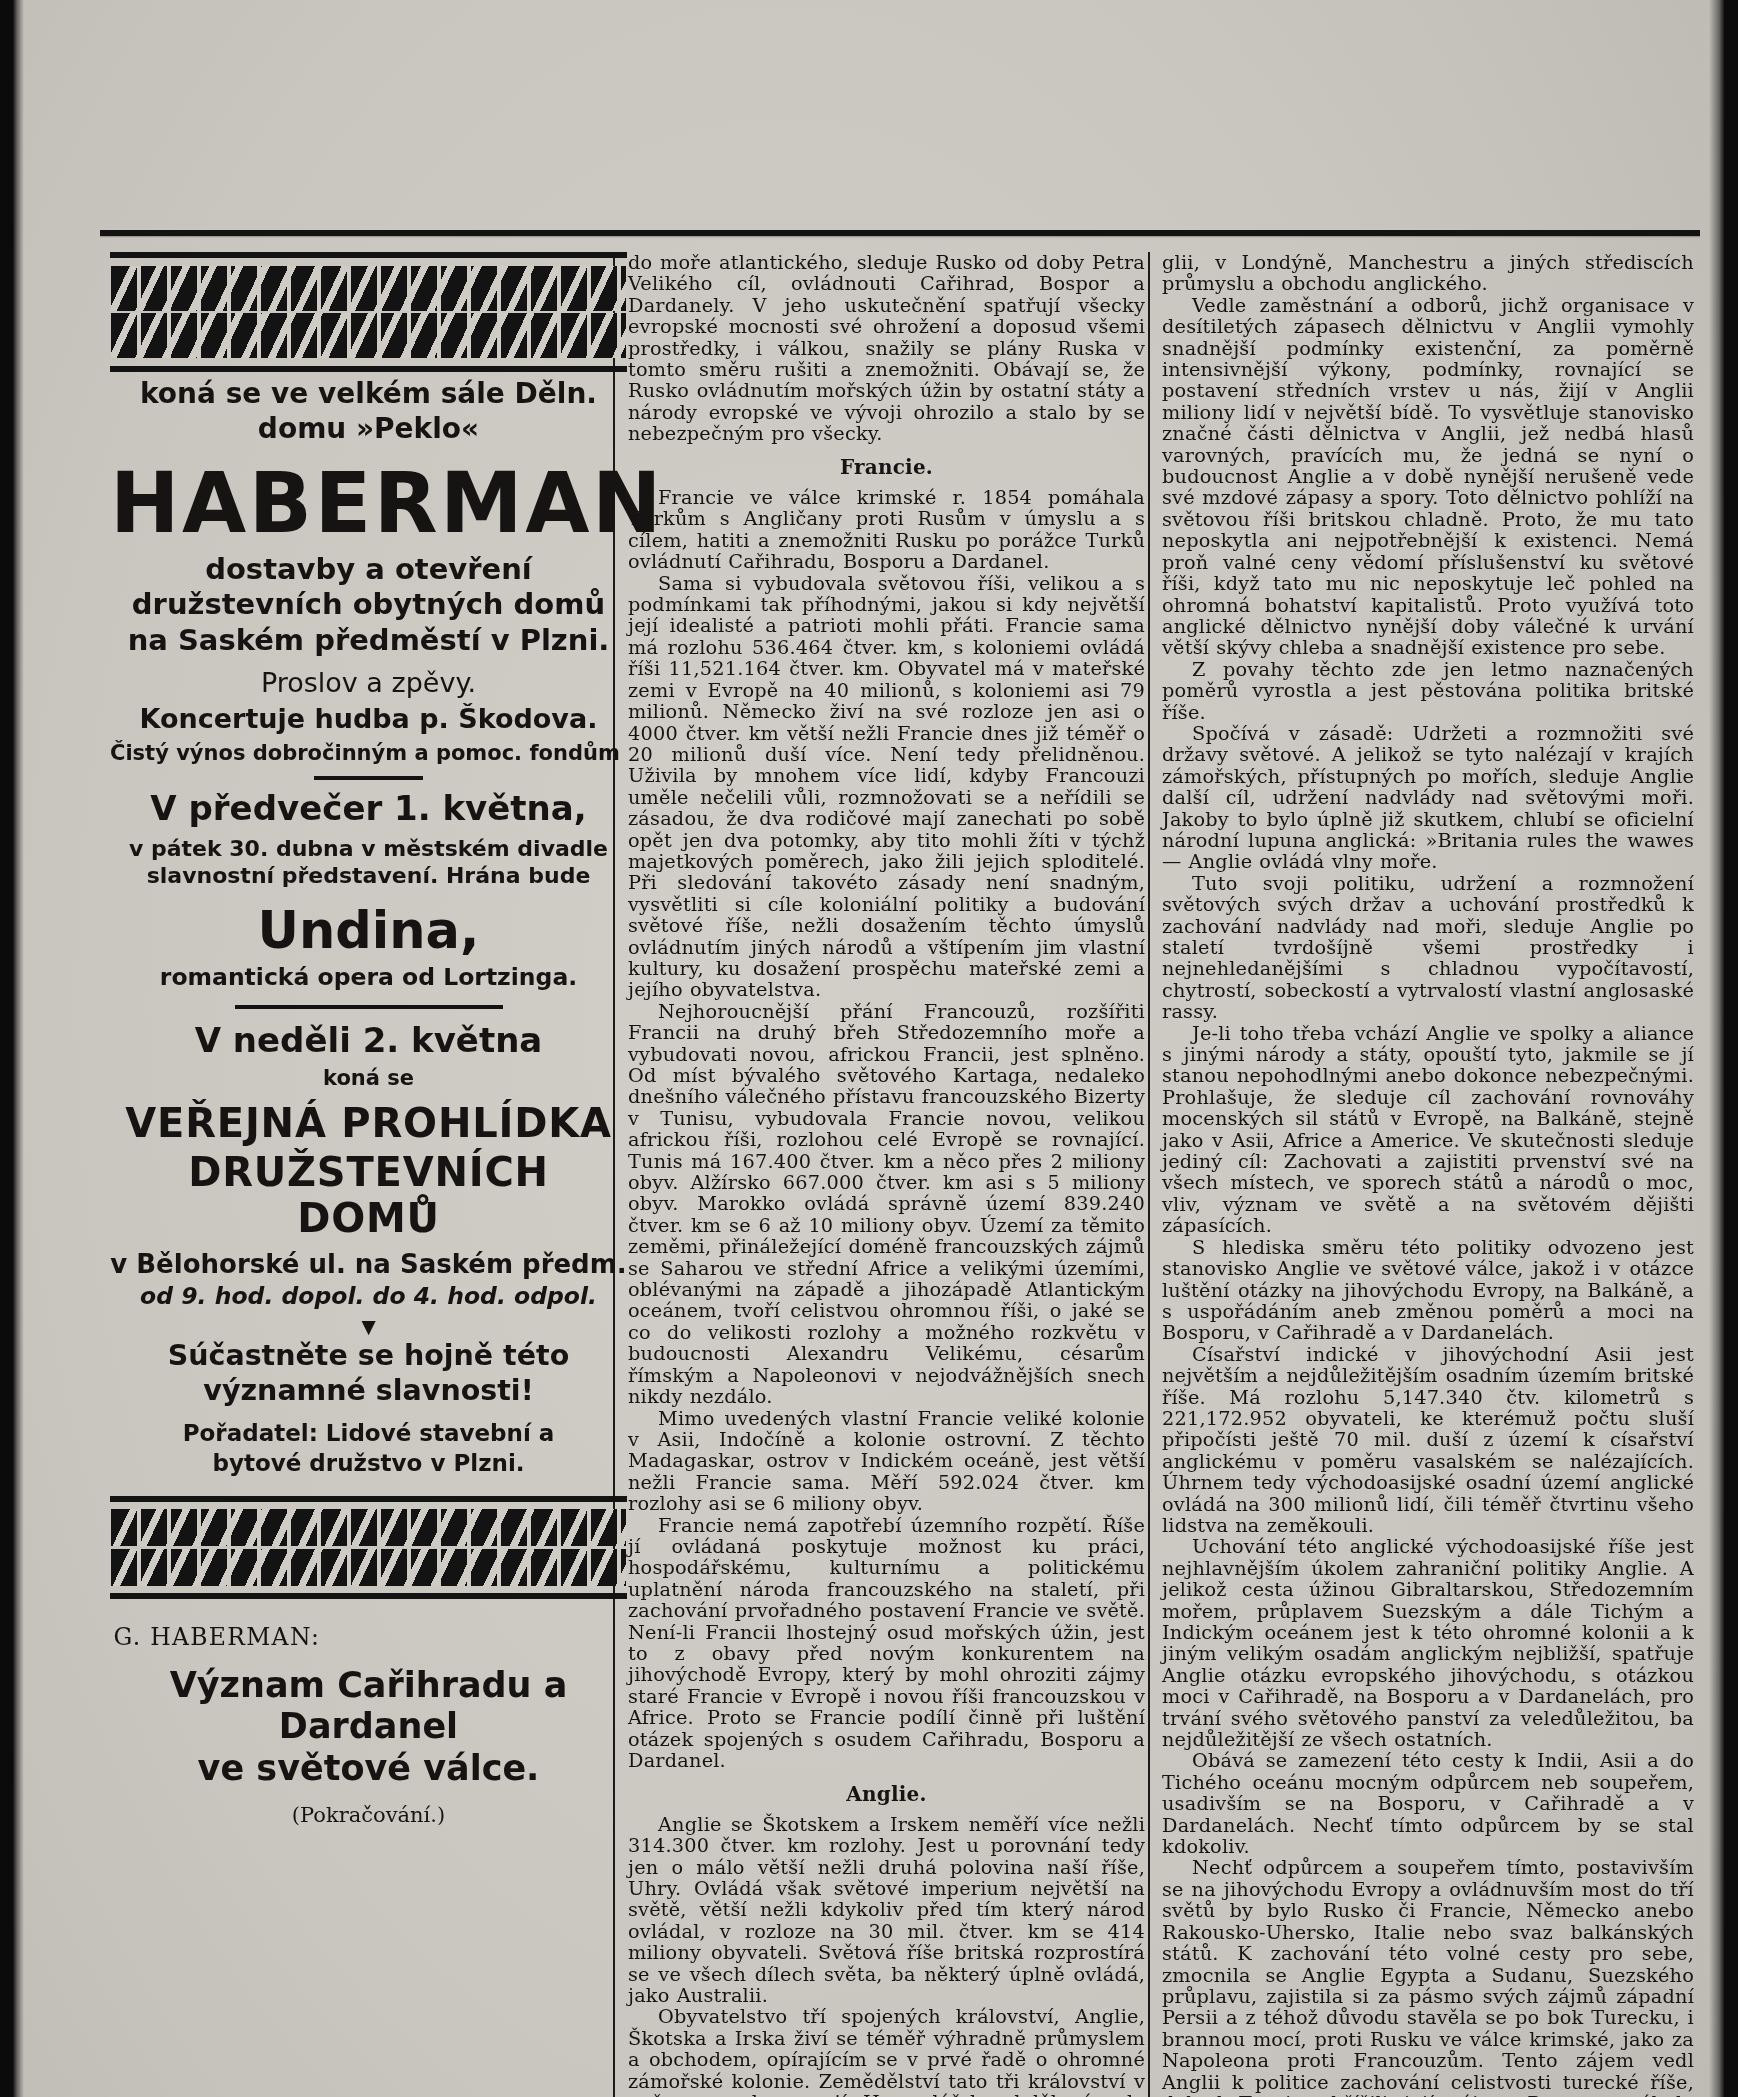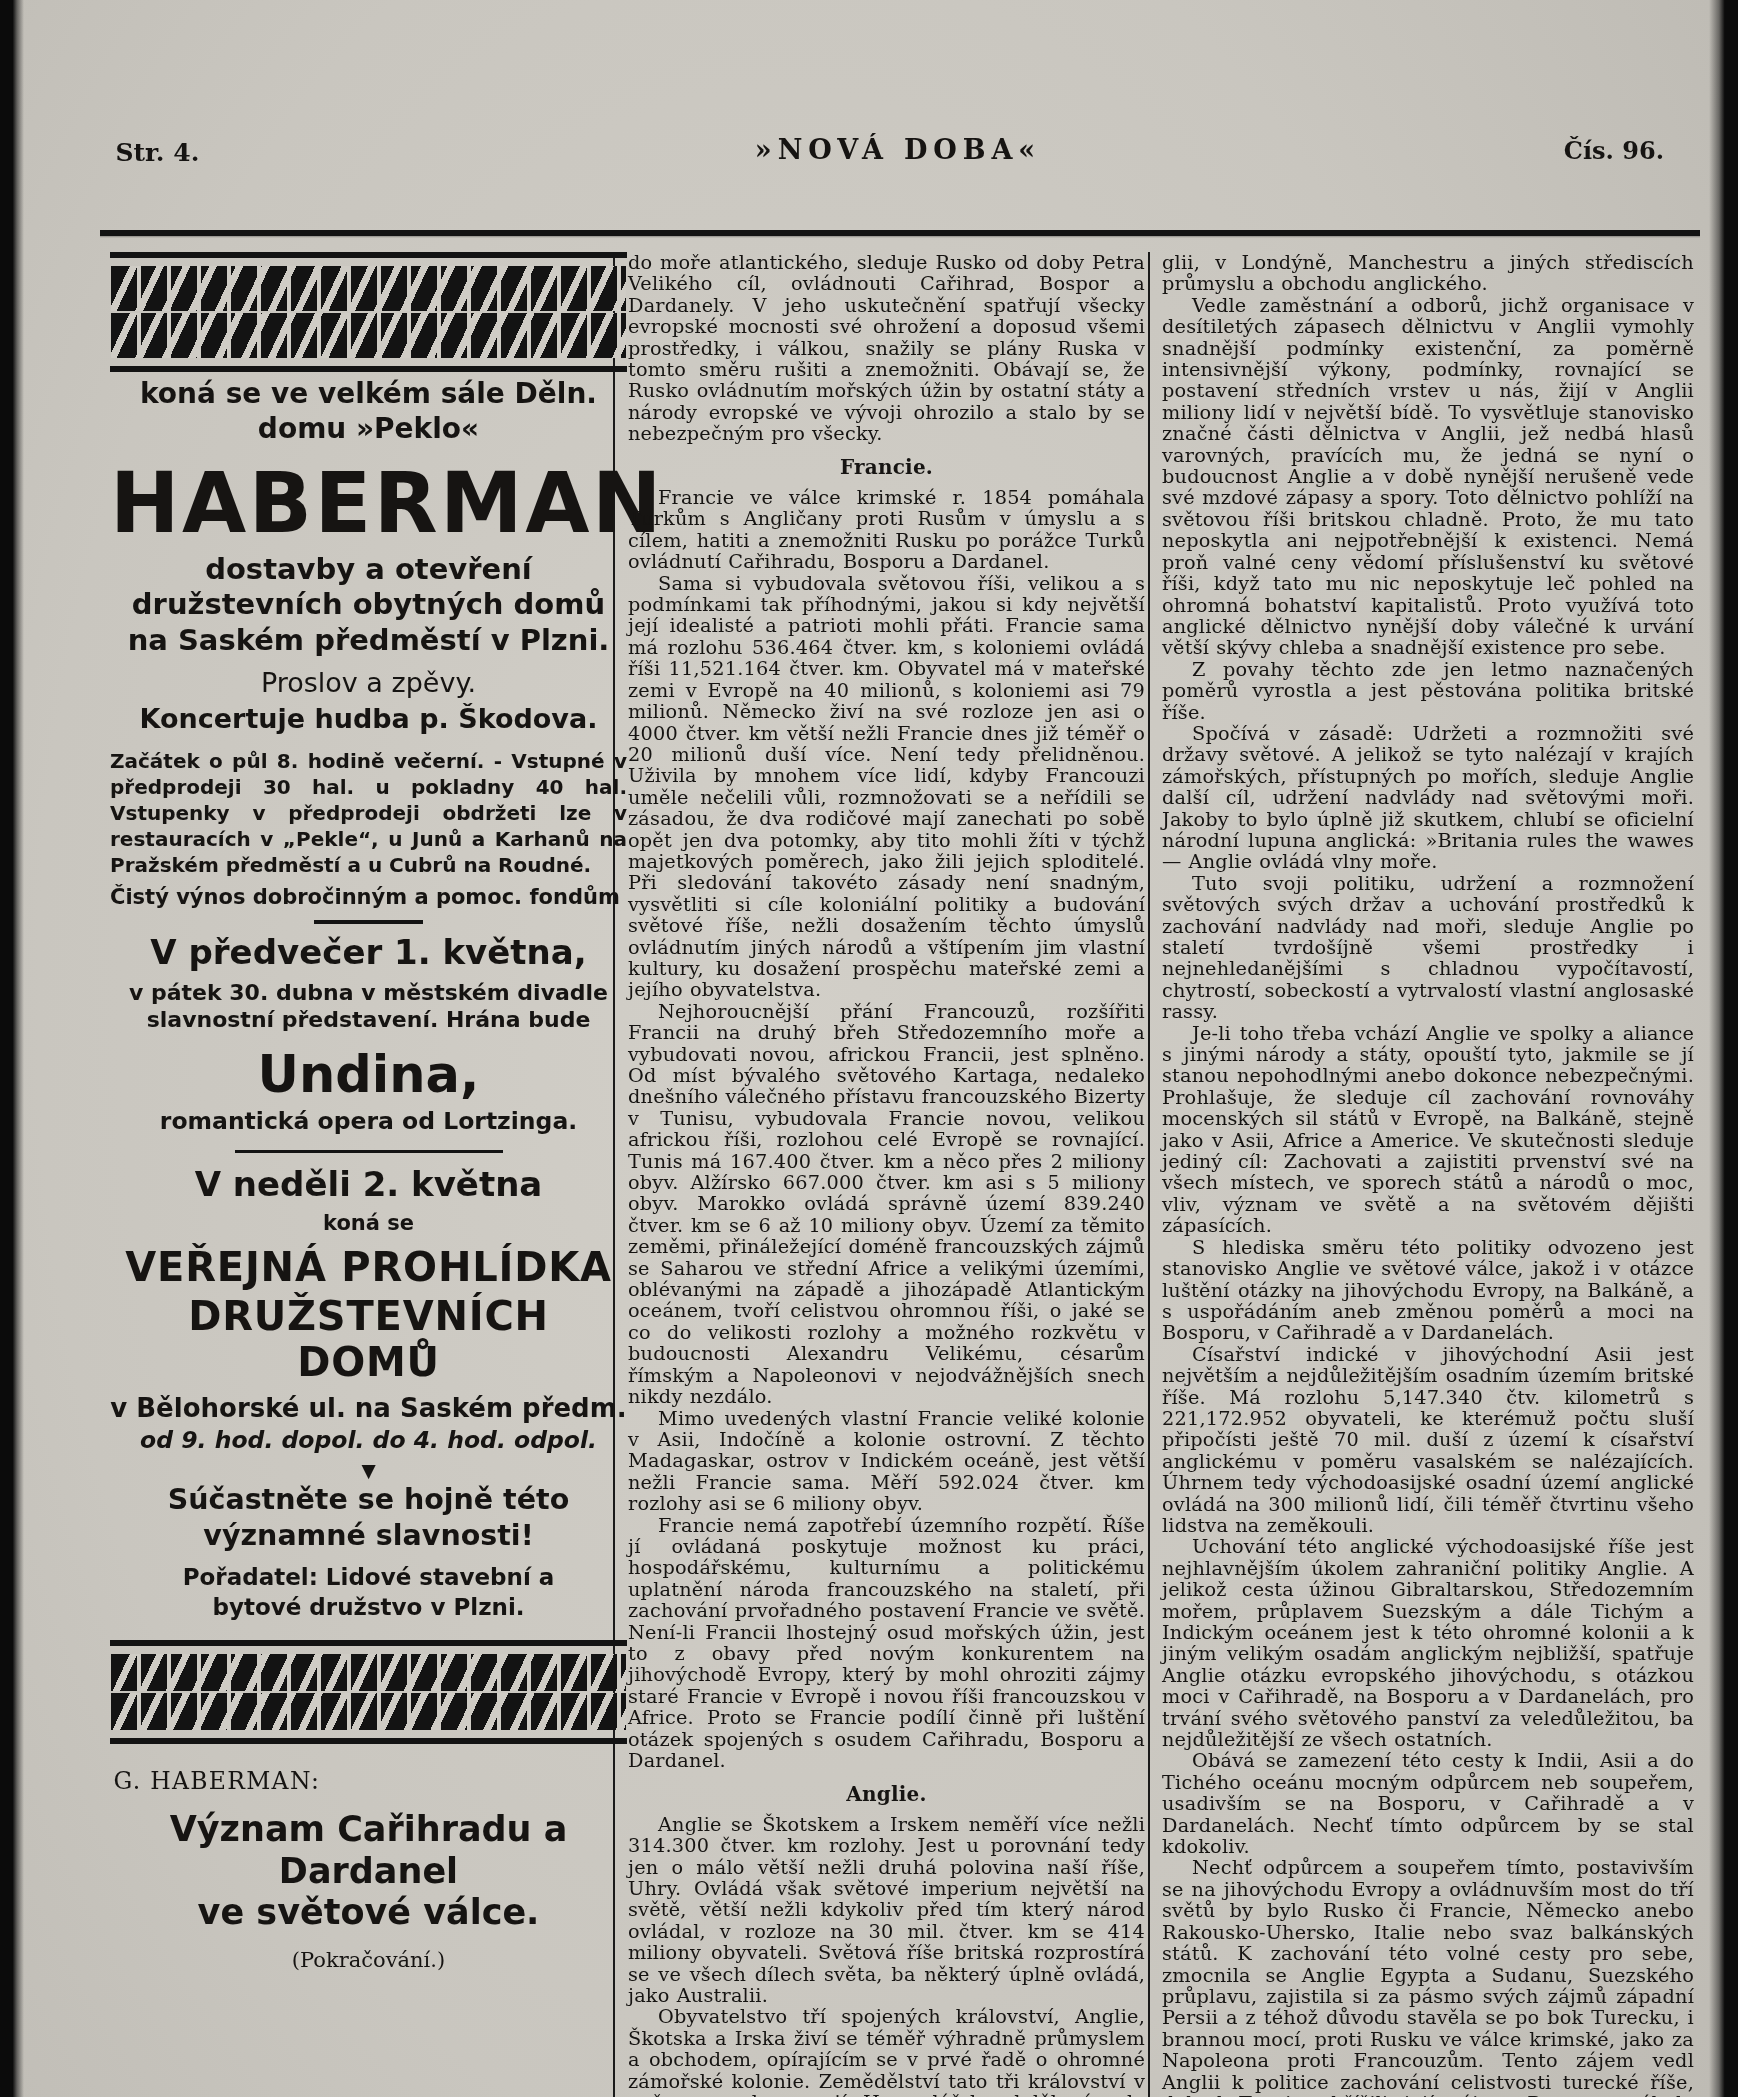--- a/index.html
+++ b/index.html
@@ -82,45 +82,39 @@
   .article-continuation{text-align:center;font-size:21px;margin-top:14.3px;}
 </style>
 </head>
 <body>
 
 <div class="page">
 
   <div class="scan-edge-left"></div>
   <div class="scan-edge-right"></div>
 
-  <div class="page-header">
-    <span class="page-num">Str. 4.</span>
-    <span class="masthead">»NOVÁ DOBA«</span>
-    <span class="issue-num">Čís. 96.</span>
-  </div>
   <div class="header-rule"></div>
 
   <div class="vrule vrule-1"></div>
   <div class="vrule vrule-2"></div>
 
   <div class="col col-left">
 
     <div class="advert">
       <div class="hatch-border">
         <div class="hatch-row"></div>
         <div class="hatch-row"></div>
       </div>
 
       <div class="ad-venue1">koná se ve velkém sále Děln.</div>
       <div class="ad-venue2">domu »Peklo«</div>
       <div class="ad-main-title">HABERMAN</div>
       <div class="ad-subtitle">dostavby a otevření družstevních obytných domů na Saském předměstí v Plzni.</div>
       <div class="ad-program1">Proslov a zpěvy.</div>
       <div class="ad-program2">Koncertuje hudba p. Škodova.</div>
-      <div class="ad-details">Začátek o půl 8. hodině večerní. - Vstupné v předprodeji 30 hal. u pokladny 40 hal. Vstupenky v předprodeji obdržeti lze v restauracích v „Pekle“, u Junů a Karhanů na Pražském předměstí a u Cubrů na Roudné.</div>
       <div class="ad-proceeds">Čistý výnos dobročinným a pomoc. fondům</div>
 
       <div class="mini-rule"></div>
 
       <div class="ad-eve-title">V předvečer 1. května,</div>
       <div class="ad-eve-text">v pátek 30. dubna v městském divadle slavnostní představení. Hrána bude</div>
       <div class="ad-opera">Undina,</div>
       <div class="ad-opera-sub">romantická opera od Lortzinga.</div>
 
       <div class="mini-rule2"></div>

